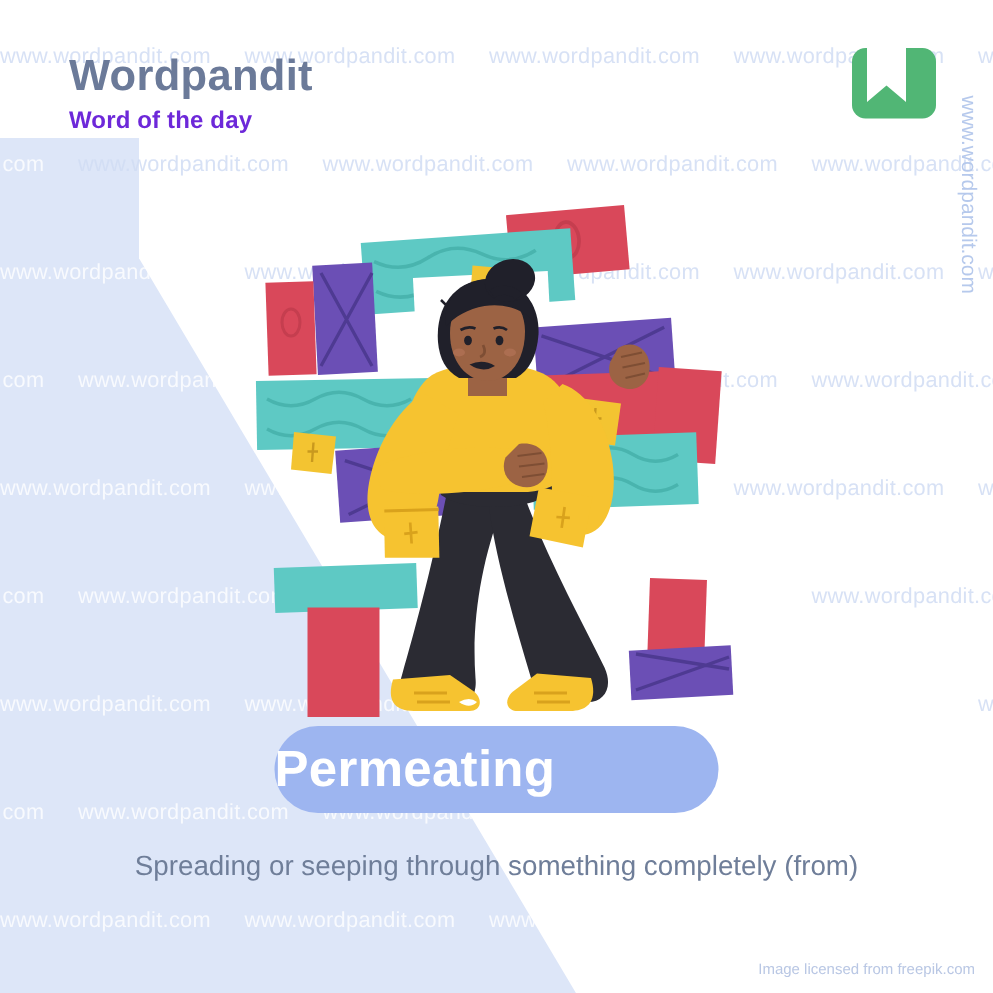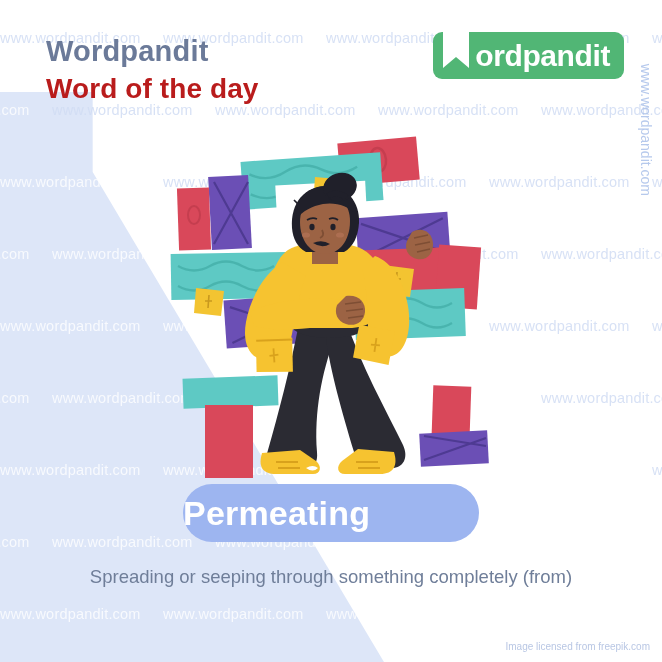--- a/index.html
+++ b/index.html
@@ -73,23 +73,23 @@
     top: 36px;
   }
   .brand-title {
     font-size: 29px;
     font-weight: bold;
     color: #6b7a99;
     line-height: 1.1;
     letter-spacing: .2px;
   }
   .brand-sub {
-    font-size: 28px;
+    font-size: 16px;
     font-weight: bold;
-    color: #b91c1c;
+    color: #6d28d9;
     line-height: 1.25;
     margin-top: 3px;
     letter-spacing: .1px;
   }
 
   .logo {
     position: absolute;
     right: 38px;
     top: 32px;
     height: 47px;
@@ -382,21 +382,20 @@
 
   <div class="brand-block">
     <div class="brand-title">Wordpandit</div>
     <div class="brand-sub">Word of the day</div>
   </div>
 
   <div class="logo">
     <svg class="logo-mark" viewBox="0 0 26 42">
       <path d="M0 0 H26 V42 L13 31 L0 42 Z" fill="#ffffff"></path>
     </svg>
-    <span class="logo-text">ordpandit</span>
   </div>
 
   <div class="word-pill">
     <span class="word-pill-text">Permeating</span>
   </div>
 
   <div class="definition">Spreading or seeping through something completely (from)</div>
 
   <div class="wm-vert">www.wordpandit.com</div>
 

